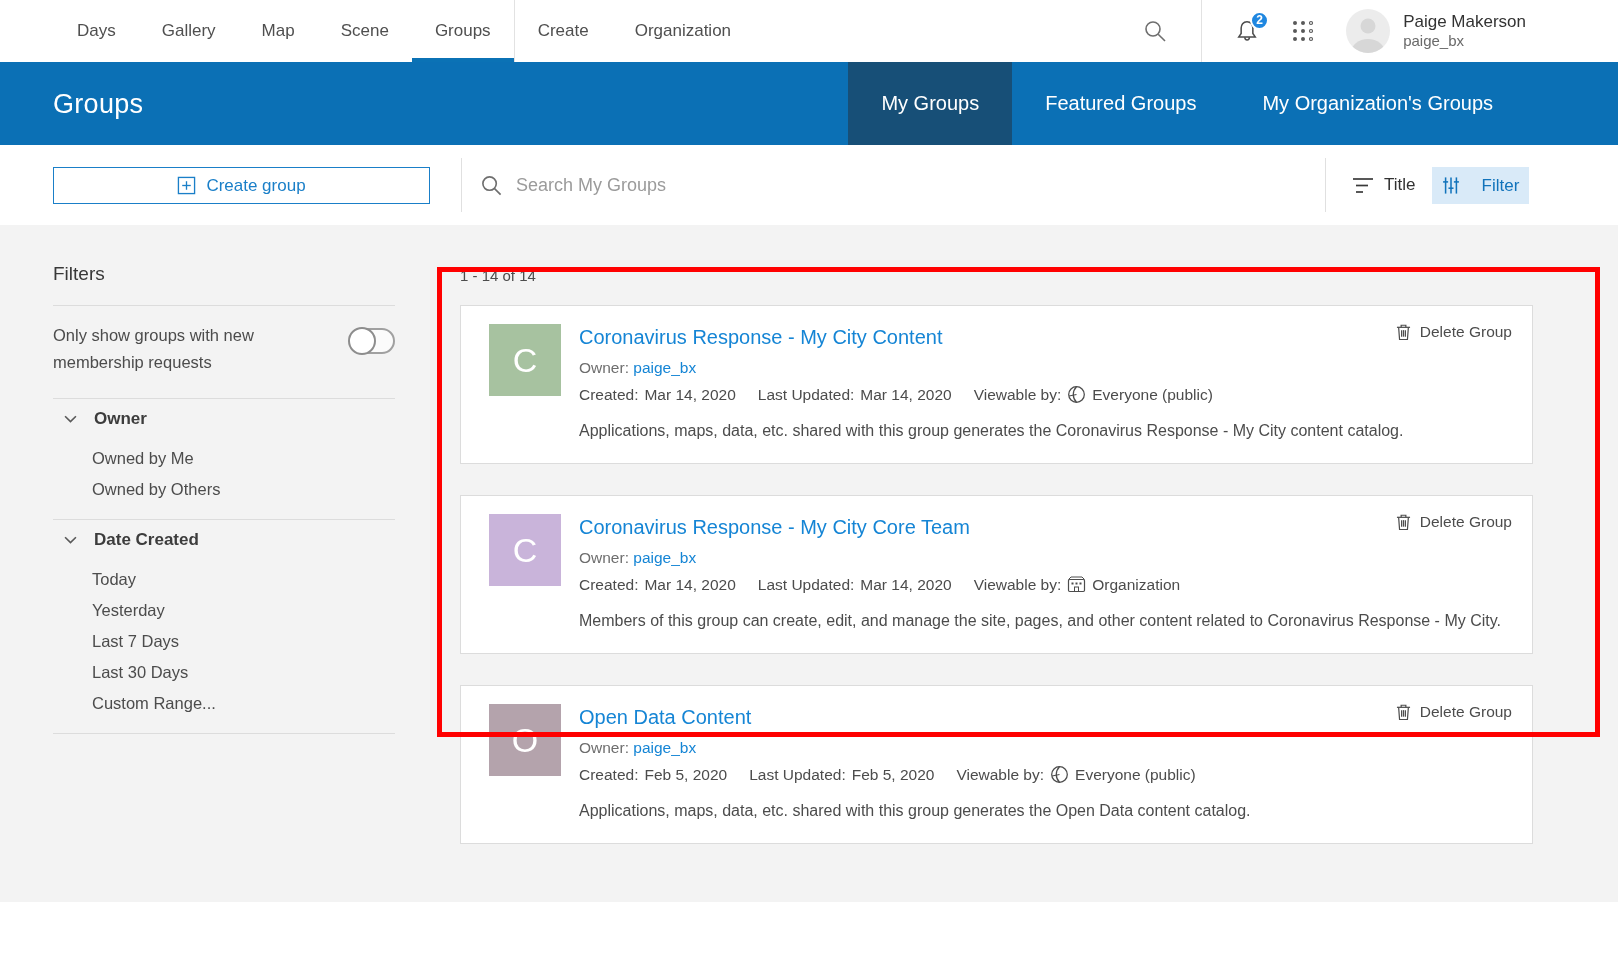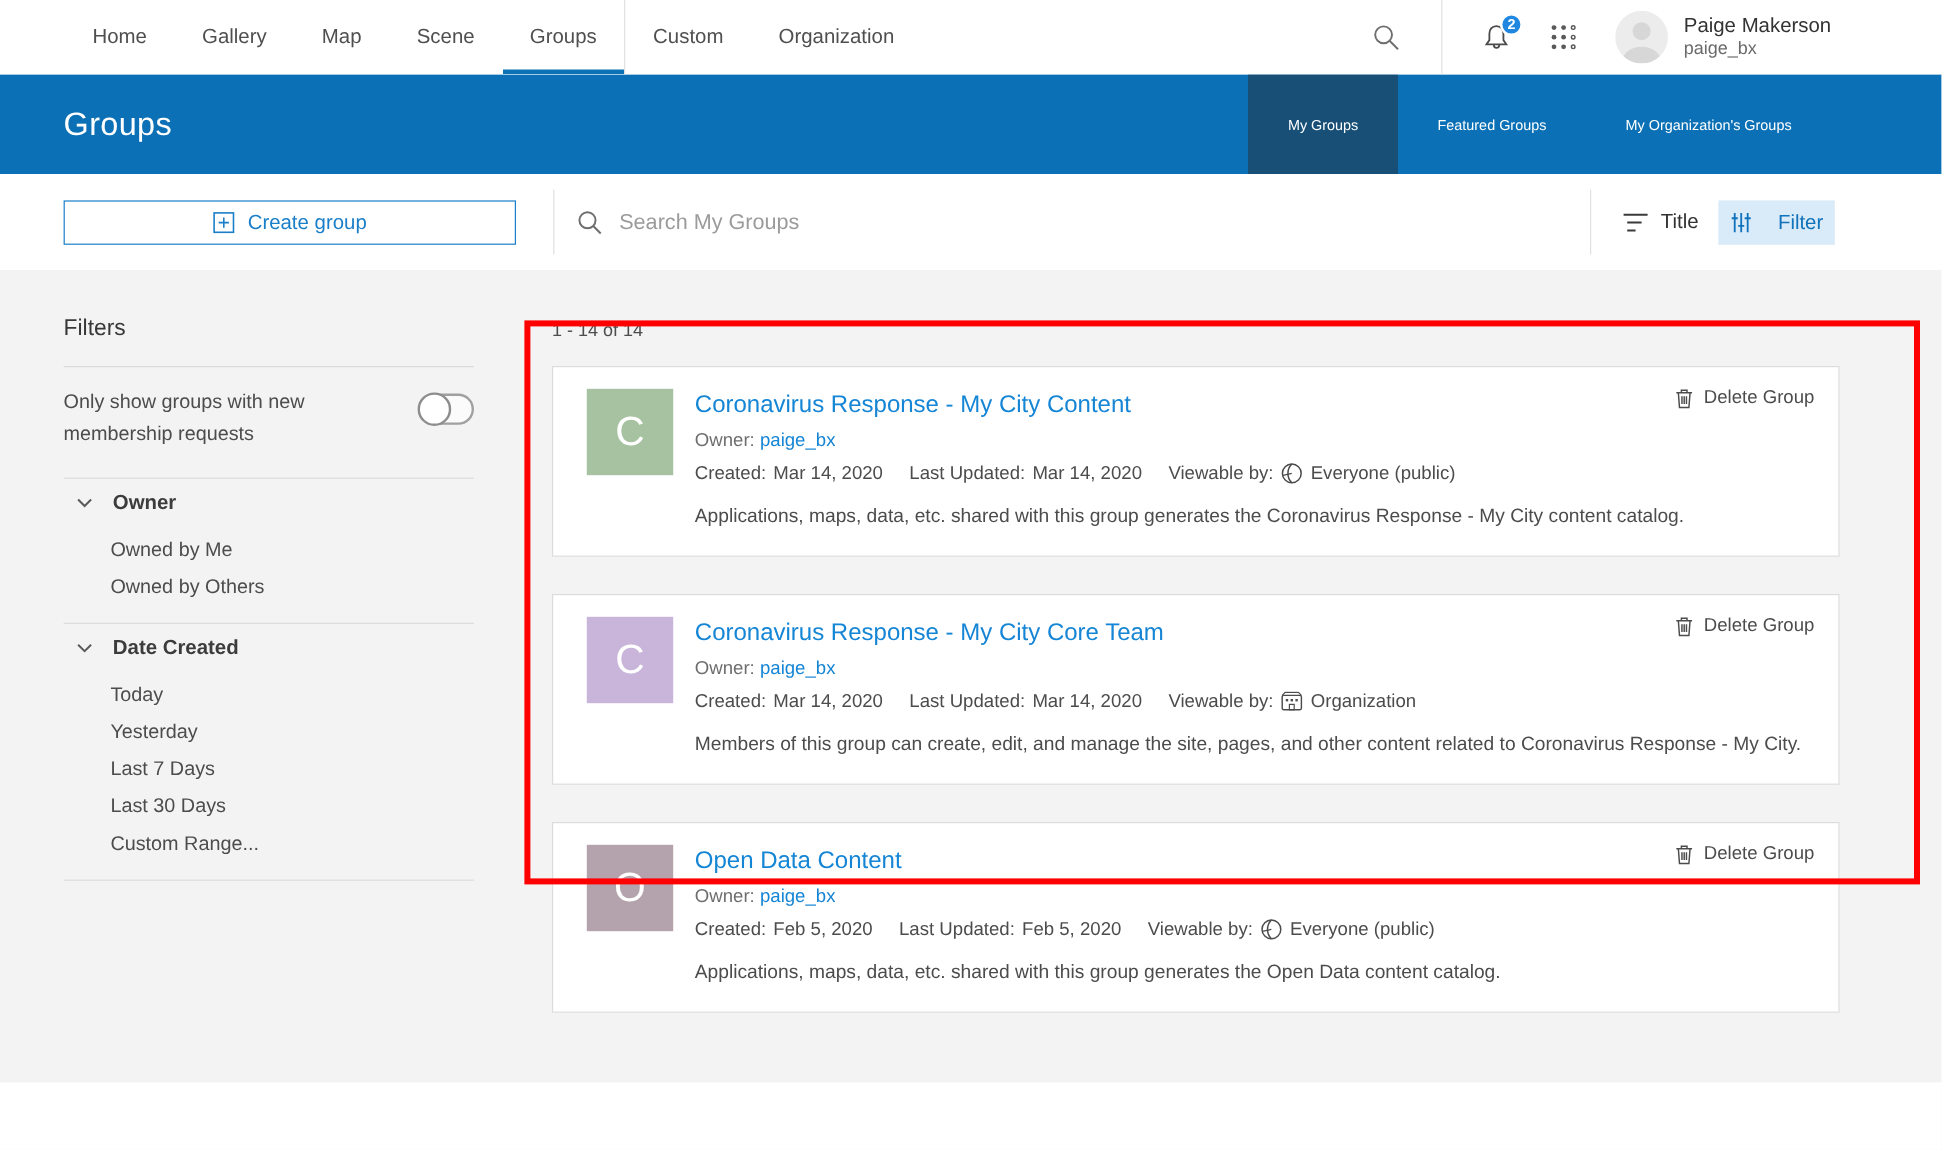--- a/index.html
+++ b/index.html
@@ -19,21 +19,21 @@
   .grid-wrap { margin-right:30px; }
   .user-chip { display:flex; align-items:center; cursor:pointer; }
   .user-text { margin-left:13px; line-height:1.25; }
   .user-name { font-size:17px; font-weight:normal; color:#333; }
   .user-id { font-size:15px; color:#6a6a6a; }
 
   
   .banner { position:absolute; top:62px; left:0; width:1618px; height:83px; background:#0b70b5; }
   .banner-title { position:absolute; left:53px; top:50%; transform:translateY(-50%); color:#fff; font-size:27px; letter-spacing:0.3px; }
   .tabs { position:absolute; right:0; top:0; height:100%; display:flex; align-items:stretch; padding-right:92px; }
-  .tab { display:flex; align-items:center; padding:4px 33px; color:#fff; font-size:12px; cursor:pointer; }
+  .tab { display:flex; align-items:center; padding:4px 33px; color:#fff; font-size:20px; cursor:pointer; }
   .tab.active { background:#174f77; }
 
   
   .toolbar { position:absolute; top:145px; left:0; width:1618px; height:80px; background:#fff; }
   .create-btn { position:absolute; left:53px; top:22px; width:377px; height:37px; background:#fff; border:1px solid #1a7fc8; color:#1a7fc8; font-size:17px; display:flex; align-items:center; justify-content:center; gap:10px; cursor:pointer; }
   .tb-divider { position:absolute; width:1px; background:#e0e0e0; top:13px; height:54px; }
   .tb-divider.d1 { left:461px; }
   .tb-divider.d2 { left:1325px; }
   .search-wrap { position:absolute; left:480px; top:0; height:80px; display:flex; align-items:center; gap:13px; }
   .search-input { border:none; outline:none; font-size:18px; width:640px; color:#4c4c4c; font-family:"Liberation Sans", sans-serif; background:transparent; }
@@ -75,27 +75,27 @@
   
   .annotation-rect { position:absolute; left:437px; top:267px; width:1163px; height:470px; border:5px solid #ff0000; z-index:20; pointer-events:none; }
 
   svg { display:block; }
 </style>
 </head>
 <body>
 
 <div class="topnav">
   <div class="nav-items">
-    <div class="nav-item">Home</div>
+    <div class="nav-item">Days</div>
     <div class="nav-item">Gallery</div>
     <div class="nav-item">Map</div>
     <div class="nav-item">Scene</div>
     <div class="nav-item active">Groups</div>
     <div class="nav-divider"></div>
-    <div class="nav-item">Custom</div>
+    <div class="nav-item">Create</div>
     <div class="nav-item">Organization</div>
   </div>
   <div class="nav-right">
     <div class="icon-btn search-btn">
       <svg width="24" height="24" viewBox="0 0 24 24">
           <circle cx="10" cy="10" r="7" fill="none" stroke="#6e6e6e" stroke-width="1.6"></circle>
           <line x1="15.2" y1="15.2" x2="22" y2="22" stroke="#6e6e6e" stroke-width="1.6"></line>
         </svg>
     </div>
     <div class="nav-divider"></div>

